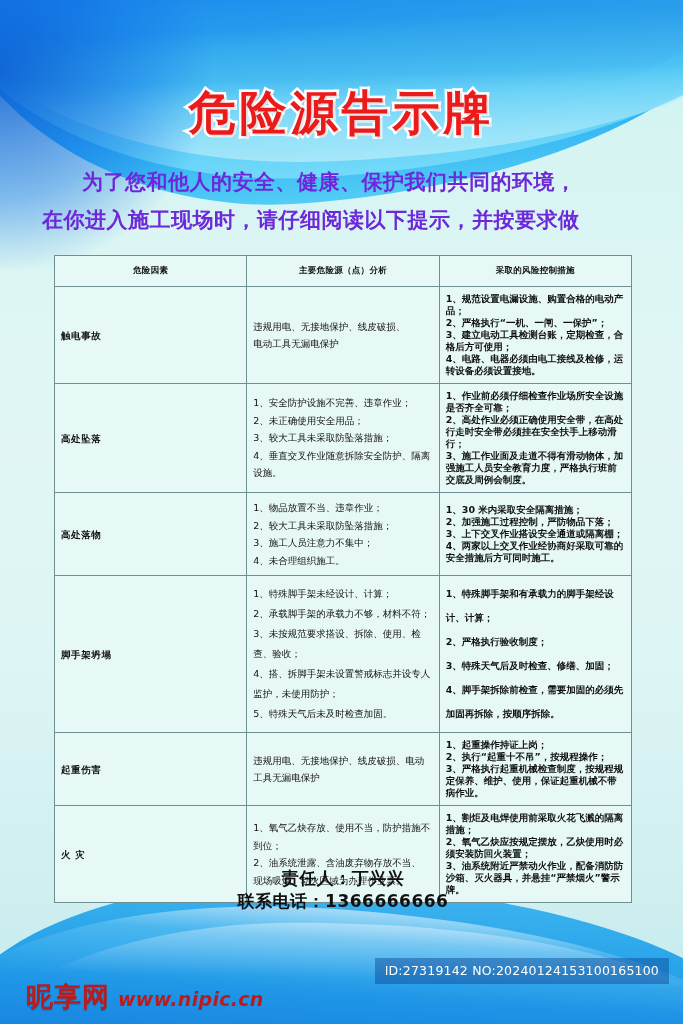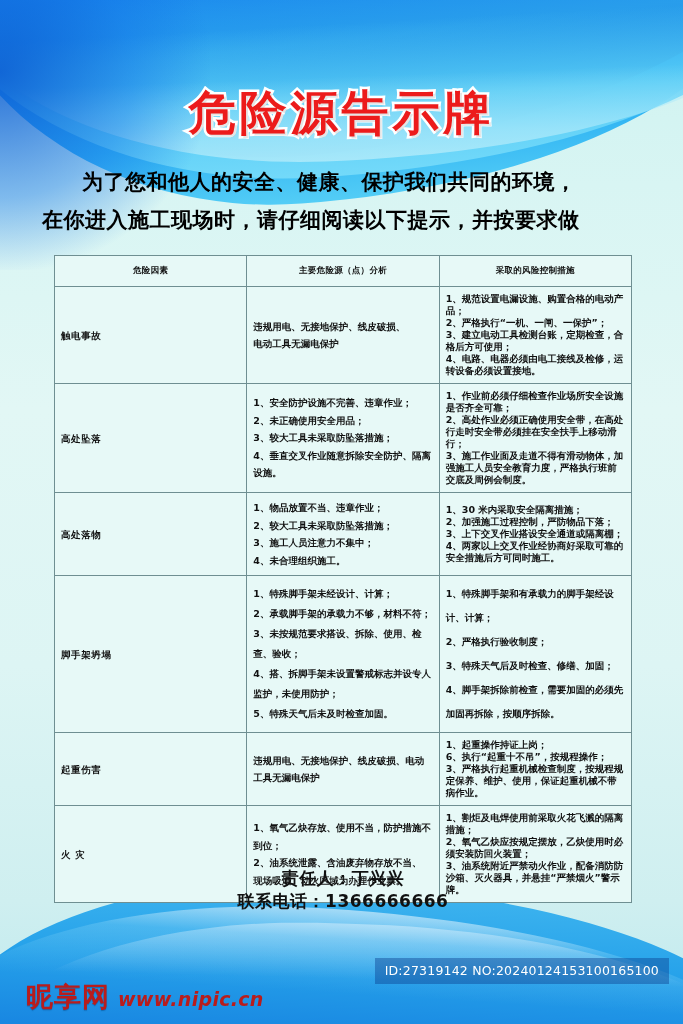--- a/index.html
+++ b/index.html
@@ -131,21 +131,21 @@
     text-shadow:
        2px 2px 0 rgba(0,0,0,.10);
     font-family: "DejaVu Sans", "Liberation Sans", sans-serif;
   }
 
   .subtitle {
     position: absolute;
     top: 163px;
     left: 42px;
     width: 600px;
-    color: #000000;
+    color: #6d28d9;
     font-size: 21px;
     font-weight: bold;
     line-height: 38px;
     letter-spacing: 0.5px;
   }
   .subtitle .l1 { display:block; text-indent: 40px; }
   .subtitle .l2 { display:block; }
 
   
   .table-wrap {
@@ -182,21 +182,21 @@
     font-weight: bold;
     color: #111;
     letter-spacing: .6px;
     line-height: 15px;
   }
   td.col-source {
     width: 208px;
     font-size: 9.5px;
     color: #111;
     line-height: 17.5px;
-    font-weight: bold;
+    font-weight: normal;
   }
   td.col-measure {
     font-size: 9.5px;
     color: #111;
     line-height: 12px;
     font-weight: bold;
   }
   .cell-lines > div { white-space: normal; }
   .row-tall td { padding-top: 8px; padding-bottom: 8px; }
   .row-scaffold td.col-source { line-height: 20px; }
@@ -347,21 +347,21 @@
                 <div>4、脚手架拆除前检查，需要加固的必须先加固再拆除，按顺序拆除。</div>
               </td>
             </tr>
             <tr>
               <td class="col-factor">起重伤害</td>
               <td class="col-source cell-lines">
                 <div>违规用电、无接地保护、线皮破损、电动工具无漏电保护</div>
               </td>
               <td class="col-measure cell-lines">
                 <div>1、起重操作持证上岗；</div>
-                <div>6、执行“起重十不吊”，按规程操作；</div>
+                <div>2、执行“起重十不吊”，按规程操作；</div>
                 <div>3、严格执行起重机械检查制度，按规程规定保养、维护、使用，保证起重机械不带病作业。</div>
               </td>
             </tr>
             <tr>
               <td class="col-factor">火 灾</td>
               <td class="col-source cell-lines">
                 <div>1、氧气乙炔存放、使用不当，防护措施不到位；</div>
                 <div>2、油系统泄露、含油废弃物存放不当、</div>
                 <div>现场吸烟、动火区域为办理作业票。</div>
               </td>

